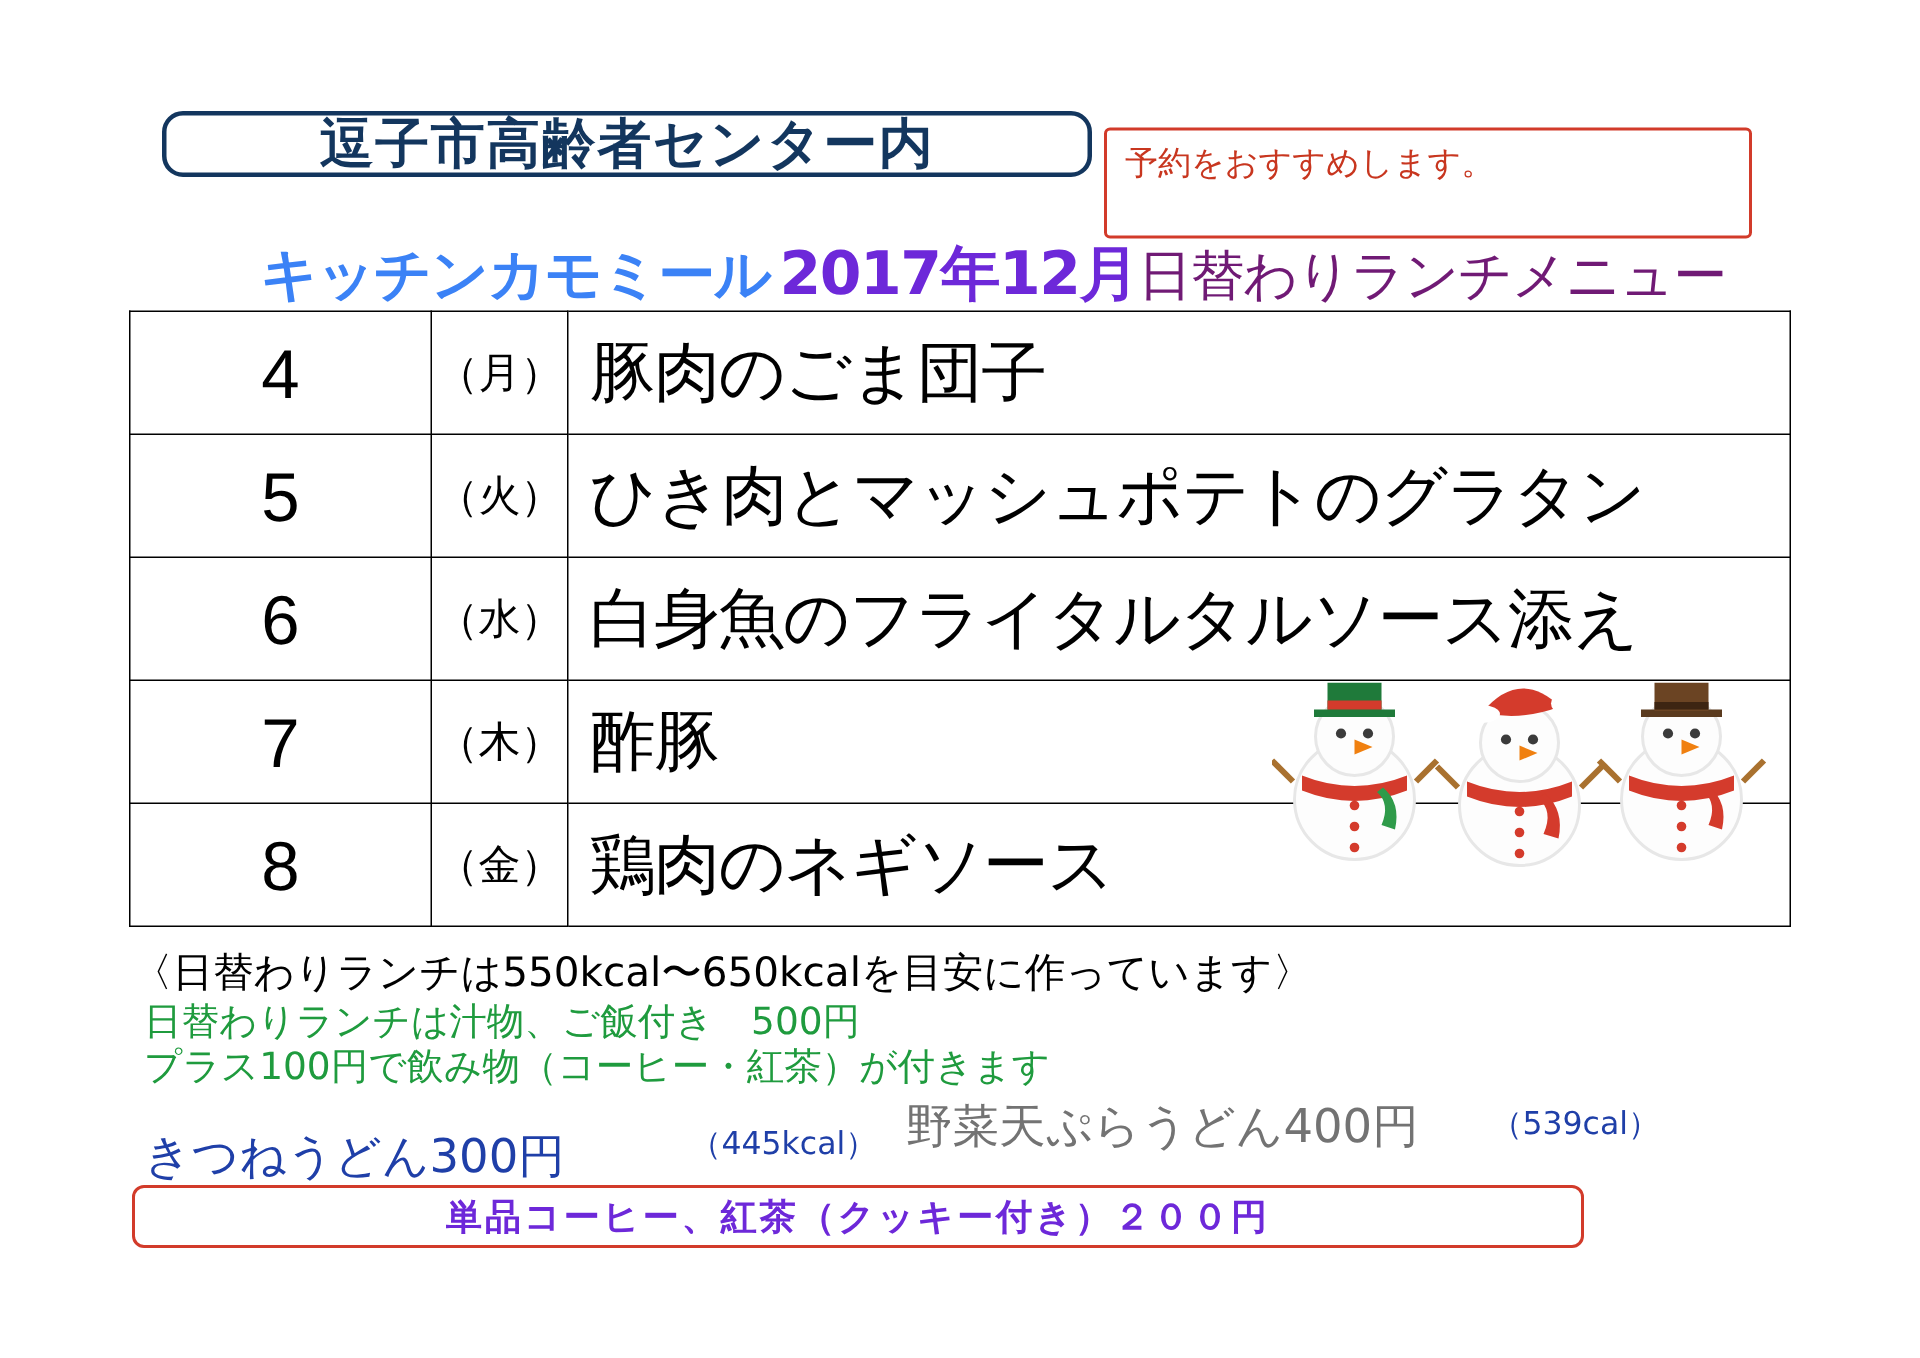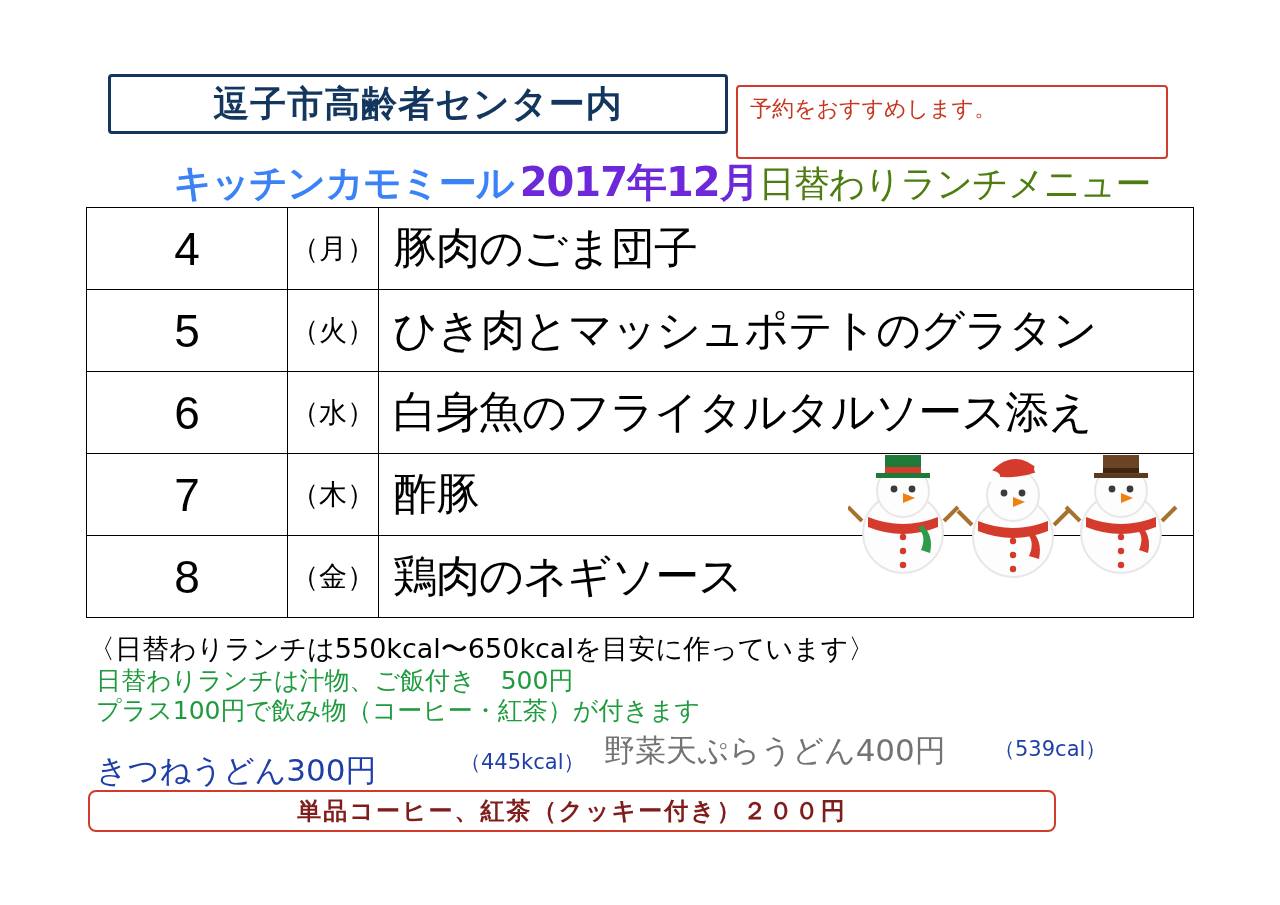--- a/index.html
+++ b/index.html
@@ -29,23 +29,23 @@
     top: 68px;
     width: 1100px;
     height: 76px;
   }
 
   .venue-box {
     position: absolute;
     left: 20px;
     top: 6px;
     width: 620px;
-    height: 60px;
+    height: 44px;
     border: 3px solid #13365e;
-    border-radius: 4px;
+    border-radius: 14px;
     box-sizing: border-box;
     display: flex;
     align-items: center;
     justify-content: center;
   }
   .venue-text {
     font-family: "DejaVu Sans", sans-serif;
     font-weight: bold;
     font-size: 36px;
     color: #13365e;
@@ -94,21 +94,21 @@
     font-family: "DejaVu Sans", sans-serif;
     font-weight: bold;
     font-size: 40px;
     color: #6d28d9;
     letter-spacing: -1px;
     padding-left: 6px;
   }
   .title-rest {
     font-family: "Liberation Sans", sans-serif;
     font-size: 36px;
-    color: #4d7c0f;
+    color: #701a75;
     letter-spacing: -1px;
   }
 
   
   .menu-table {
     position: absolute;
     left: 86px;
     top: 207px;
     width: 1108px;
     border-collapse: collapse;
@@ -226,21 +226,21 @@
     border-radius: 8px;
     box-sizing: border-box;
     display: flex;
     align-items: center;
     justify-content: center;
   }
   .coffee-text {
     font-family: "DejaVu Sans", sans-serif;
     font-weight: bold;
     font-size: 24px;
-    color: #7f1d1d;
+    color: #6d28d9;
     letter-spacing: 2px;
     white-space: nowrap;
   }
 </style>
 </head>
 <body>
 
 <div class="page">
 
   <div class="header-row">

